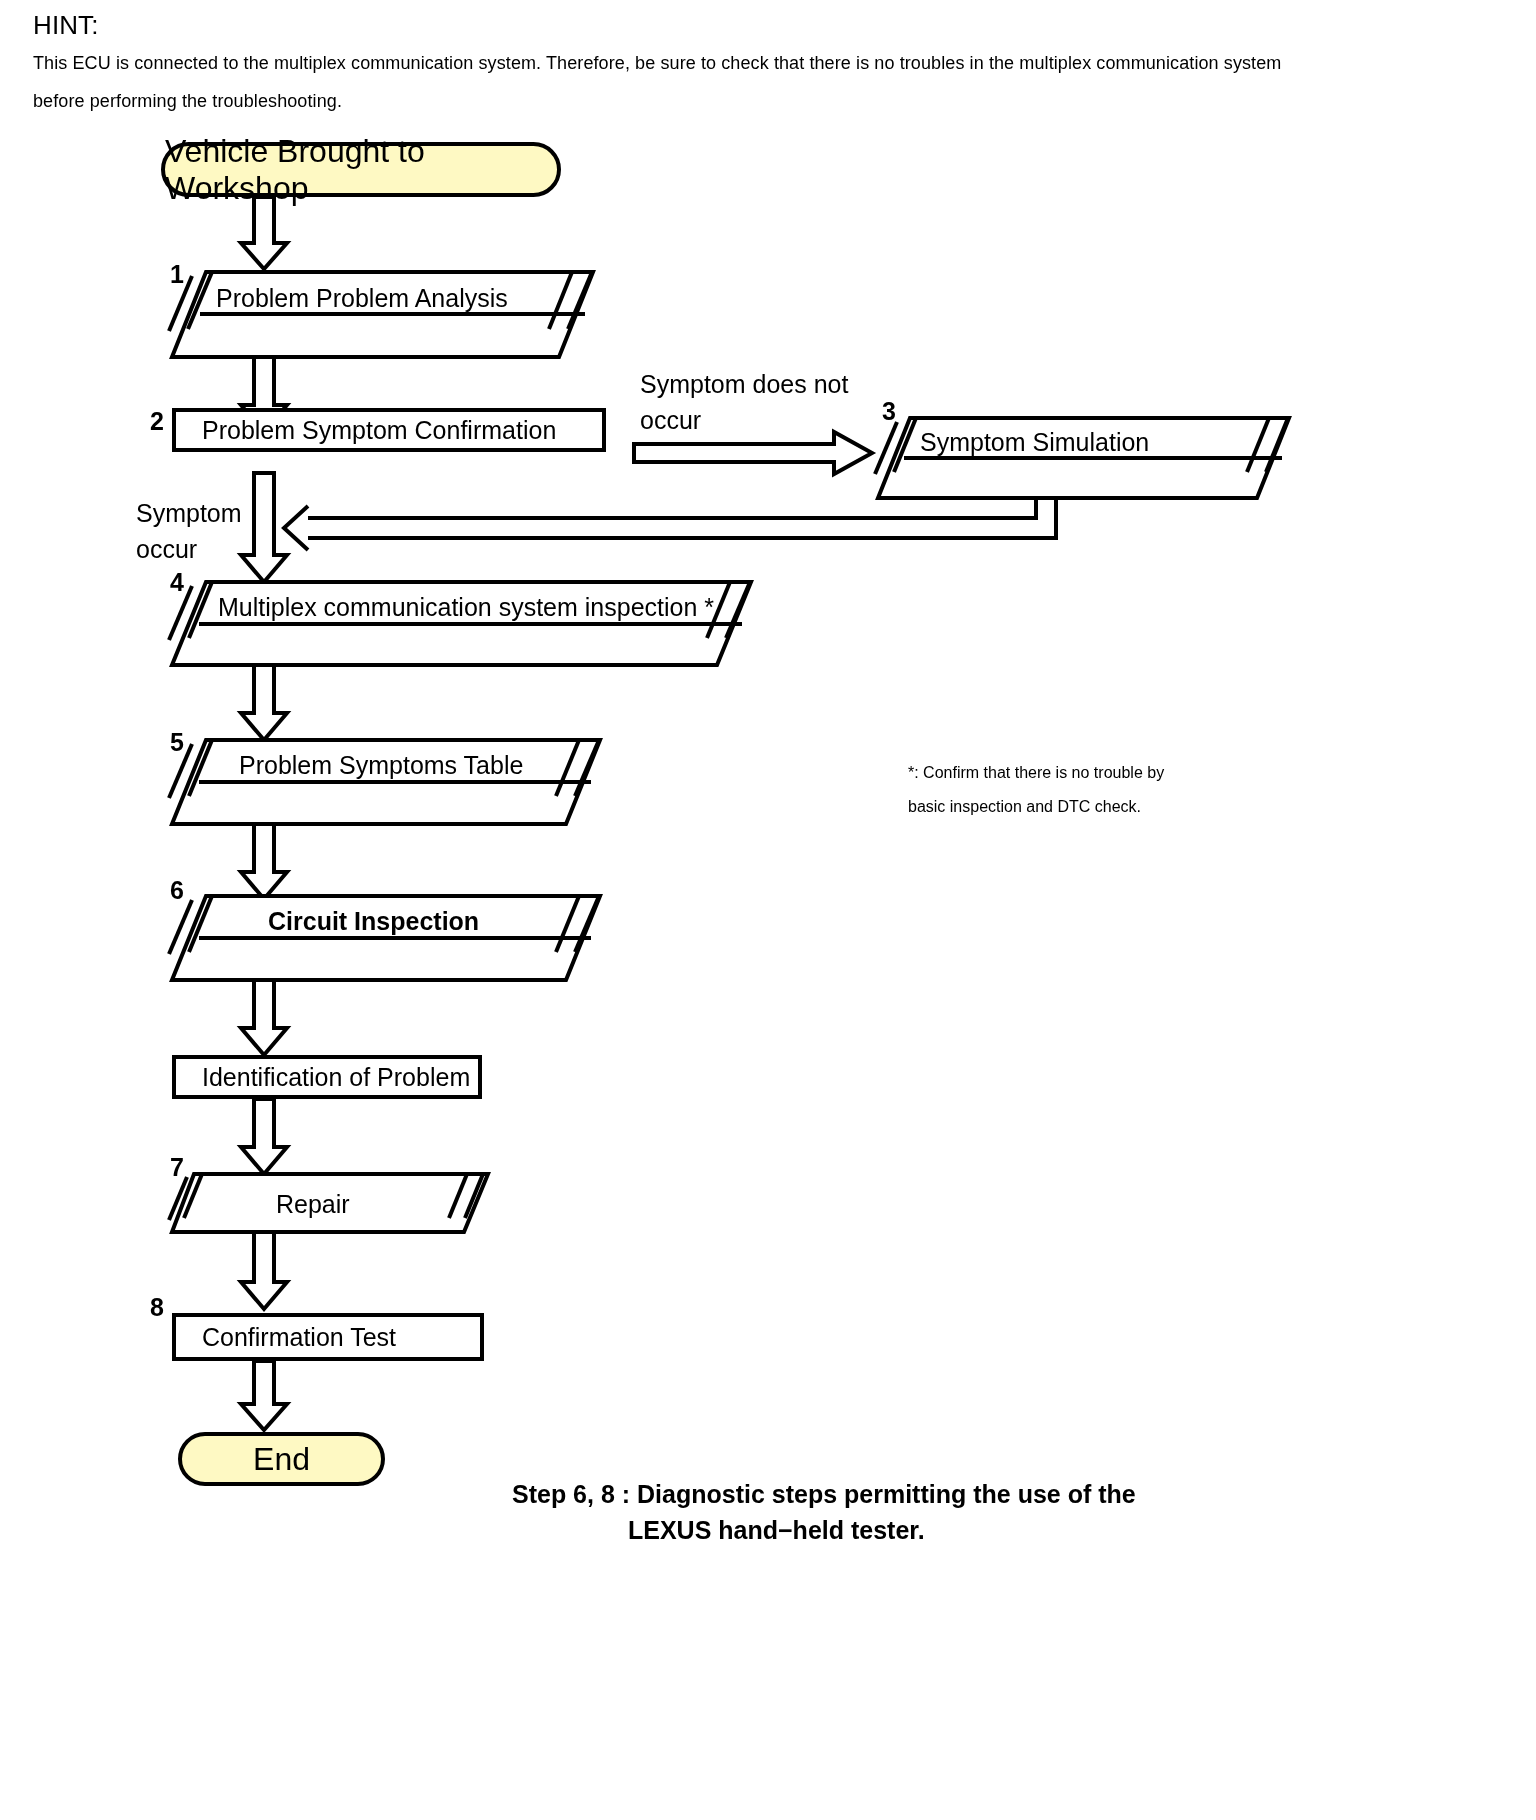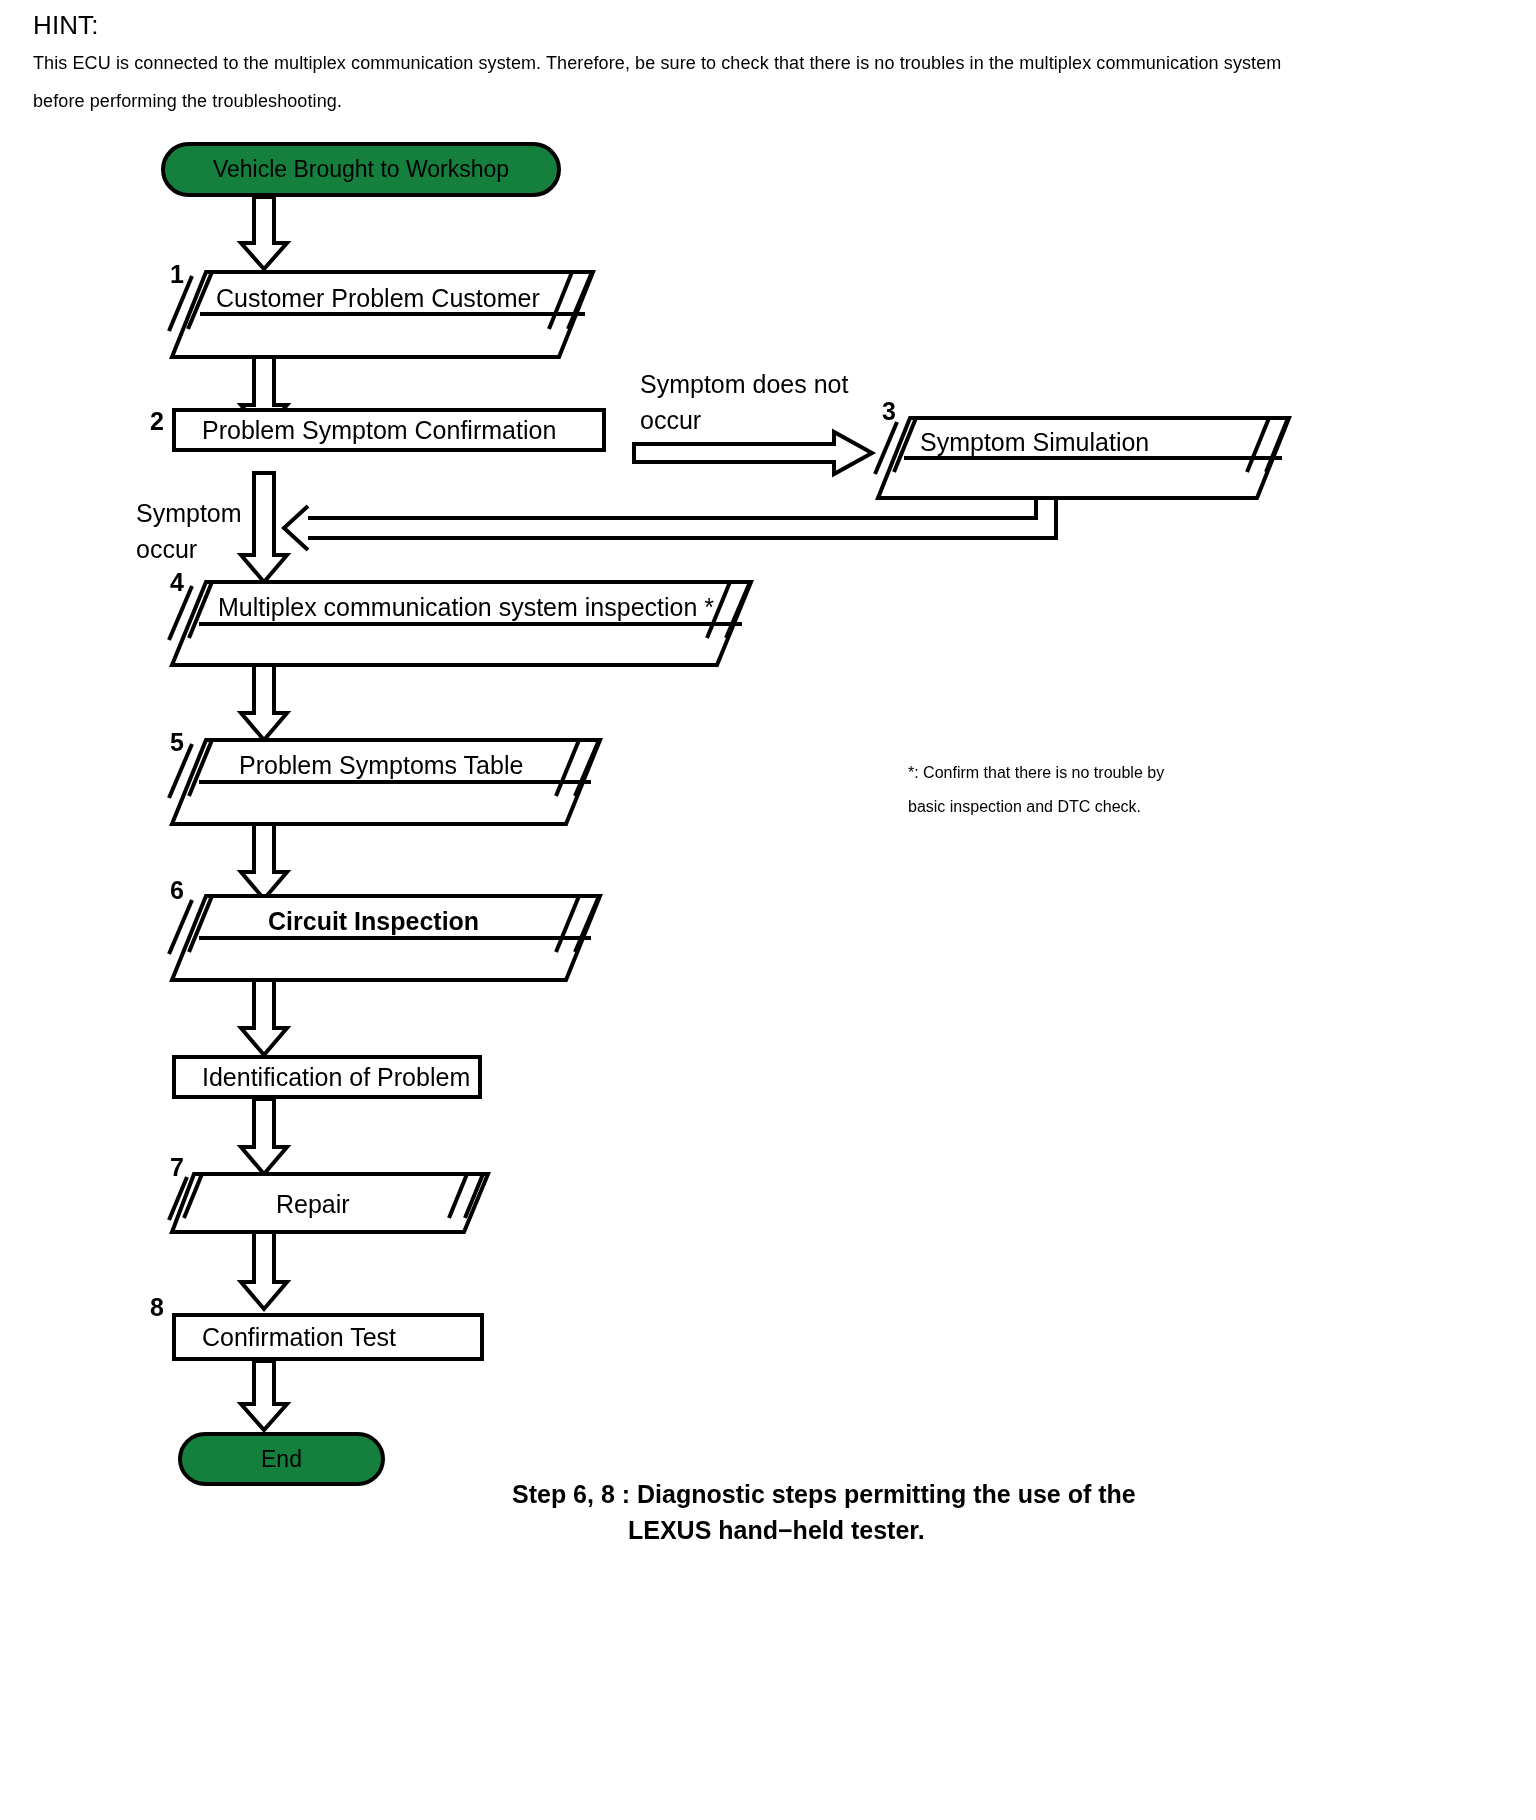--- a/index.html
+++ b/index.html
@@ -44,25 +44,25 @@
   
   .node {
     position: absolute;
     box-sizing: border-box;
   }
 
   
   .terminator {
     border: 4px solid #000;
     border-radius: 999px;
-    background: #15803d;
+    background: #fef9c3;
     display: flex;
     align-items: center;
     justify-content: center;
-    font-size: 23px;
+    font-size: 32px;
     box-sizing: border-box;
   }
 
   
   .rect {
     border: 4px solid #000;
     background: #fff;
     display: flex;
     align-items: center;
     box-sizing: border-box;
@@ -149,21 +149,21 @@
       <polygon points="38,0 425,0 391,85 4,85" fill="#fff" stroke="#000" stroke-width="4"></polygon>
 
       <line x1="32" y1="42" x2="417" y2="42" stroke="#000" stroke-width="4"></line>
 
       <line x1="24" y1="4" x2="1" y2="59" stroke="#000" stroke-width="4"></line>
       <line x1="44" y1="0" x2="20" y2="57" stroke="#000" stroke-width="4"></line>
 
       <line x1="404" y1="0" x2="381" y2="57" stroke="#000" stroke-width="4"></line>
       <line x1="424" y1="0" x2="400" y2="57" stroke="#000" stroke-width="4"></line>
     </svg>
-    <span class="para-label" style="left:48px; top:14px;">Customer Problem Customer</span>
+    <span class="para-label" style="left:48px; top:14px;">Problem Problem Analysis</span>
   </div>
 
   <div class="conn" style="left:240px; top:357px;">
     <svg width="50" height="78" viewBox="0 0 50 78">
       <polygon points="14,0 34,0 34,48 47,48 24,75 1,48 14,48" fill="#fff" stroke="#000" stroke-width="4" stroke-linejoin="miter"></polygon>
     </svg>
   </div>
 
   <div class="step-num" style="left:150px; top:409px;">2</div>
   <div class="node rect" style="left:172px; top:408px; width:434px; height:44px;">

